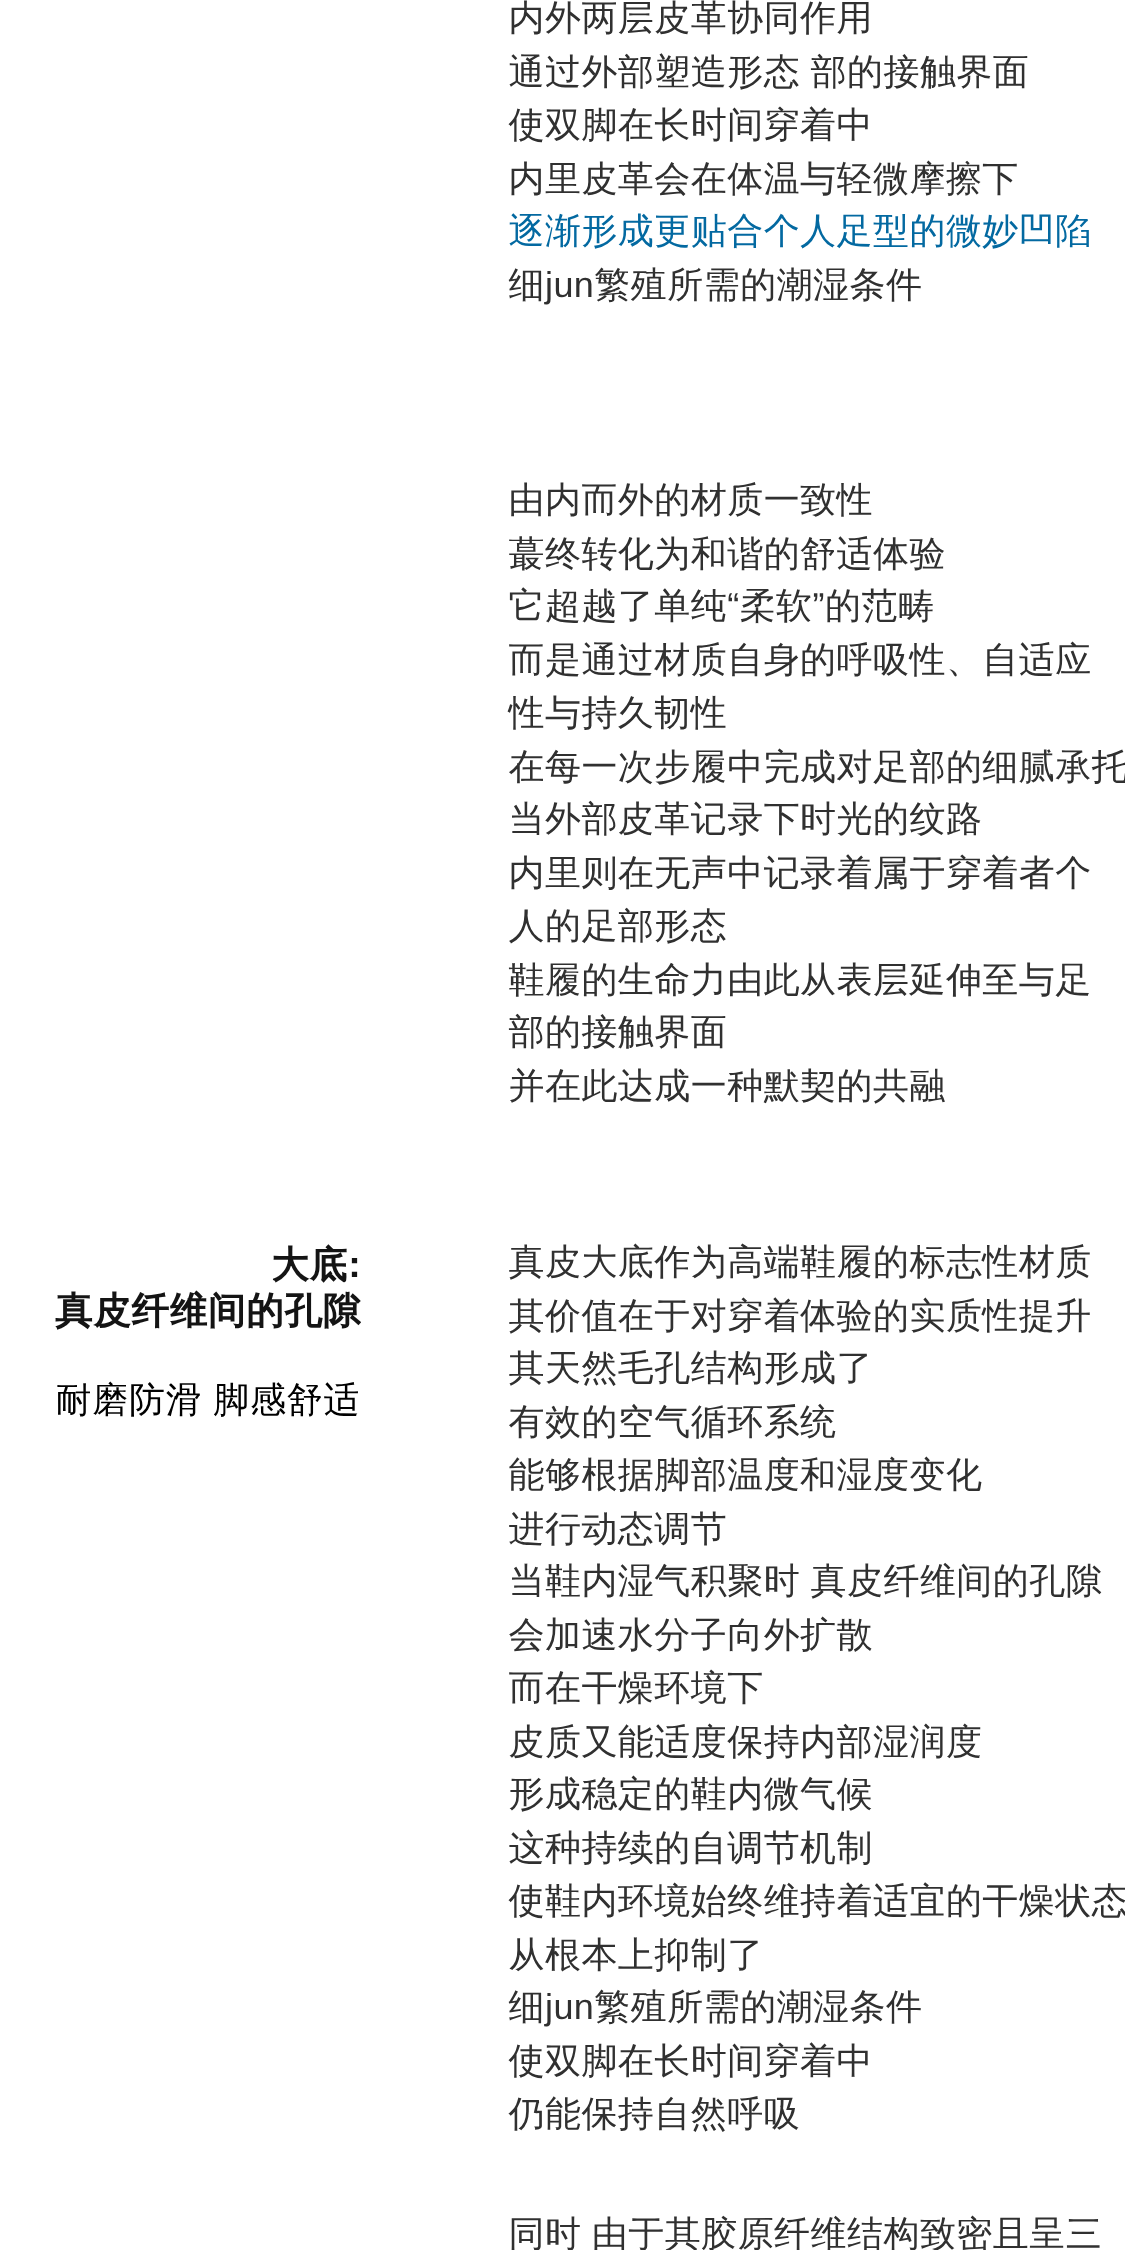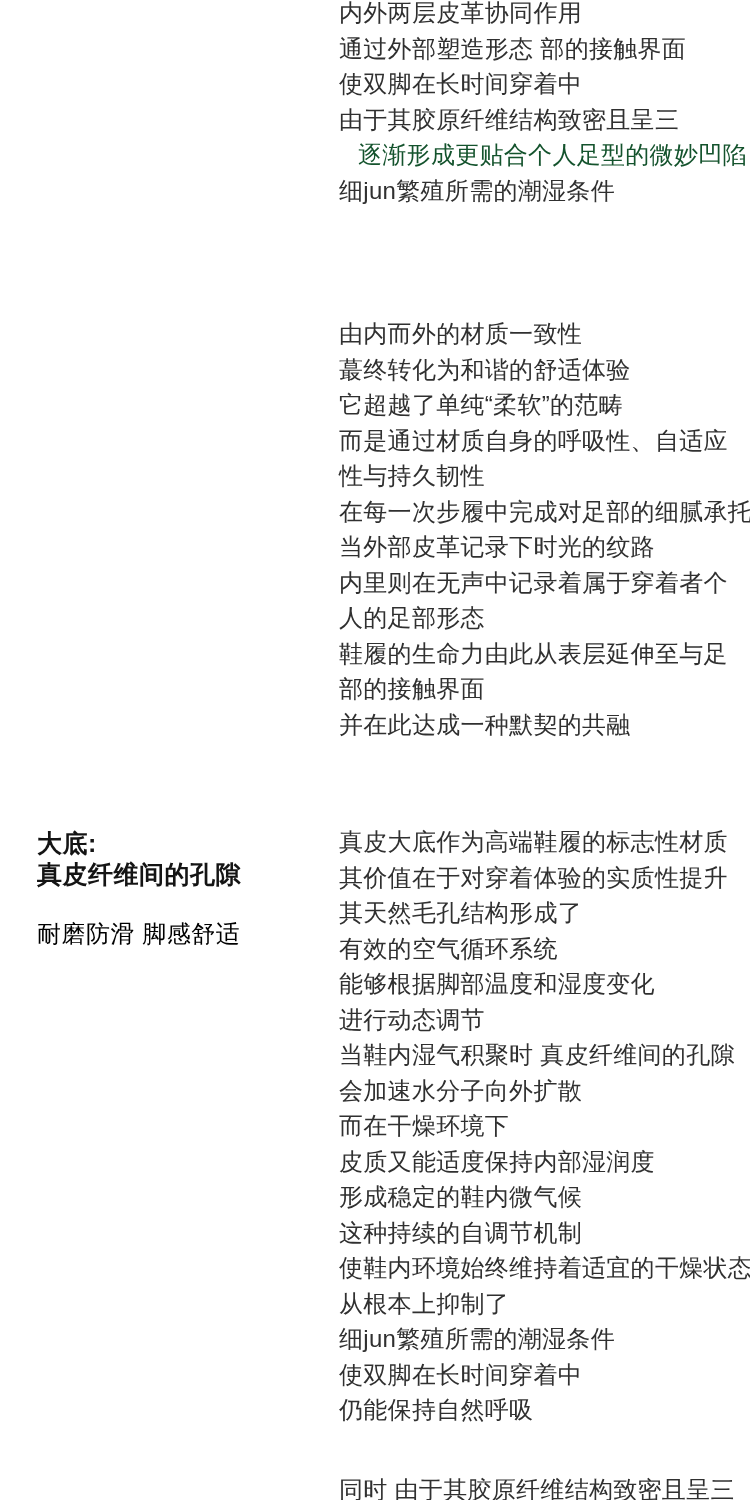--- a/index.html
+++ b/index.html
@@ -19,20 +19,21 @@
     font-size: 24px;
     line-height: 35.5px;
     letter-spacing: 0.3px;
     color: #303030;
     white-space: nowrap;
   }
   .heading-block {
     position: absolute;
     left: 37px;
     top: 828px;
+    text-align: right;
   }
   .heading-line {
     font-size: 25px;
     line-height: 31px;
     font-weight: bold;
     letter-spacing: 0.5px;
     color: #141414;
     white-space: nowrap;
   }
   .subtitle {
@@ -50,22 +51,22 @@
   #outsole-paragraph-1 { top: 824px; }
   #outsole-paragraph-2 { top: 1472px; }
 </style>
 </head>
 <body style="background: rgb(255, 255, 255);">
 
 <div id="lining-paragraph-1" class="para">
     <div class="line" style="color: rgb(48, 48, 48);">内外两层皮革协同作用</div>
     <div class="line" style="color: rgb(48, 48, 48);">通过外部塑造形态 部的接触界面</div>
     <div class="line" style="color: rgb(48, 48, 48);">使双脚在长时间穿着中</div>
-    <div class="line" style="color: rgb(48, 48, 48);">由于其胶原纤维结构致密且呈三</div>
-    <div class="line" style="color: #14532d; margin-left: 19px;">逐渐形成更贴合个人足型的微妙凹陷</div>
+    <div class="line" style="color: rgb(48, 48, 48);">内里皮革会在体温与轻微摩擦下</div>
+    <div class="line" style="color: #0369a1;">逐渐形成更贴合个人足型的微妙凹陷</div>
     <div class="line" style="color: rgb(48, 48, 48);">细jun繁殖所需的潮湿条件</div>
   </div>
 
 <div id="lining-paragraph-2" class="para">
     <div class="line" style="color: rgb(48, 48, 48);">由内而外的材质一致性</div>
     <div class="line" style="color: rgb(48, 48, 48);">蕞终转化为和谐的舒适体验</div>
     <div class="line" style="color: rgb(48, 48, 48);">它超越了单纯“柔软”的范畴</div>
     <div class="line" style="color: rgb(48, 48, 48);">而是通过材质自身的呼吸性、自适应</div>
     <div class="line" style="color: rgb(48, 48, 48);">性与持久韧性</div>
     <div class="line" style="color: rgb(48, 48, 48);">在每一次步履中完成对足部的细腻承托</div>

